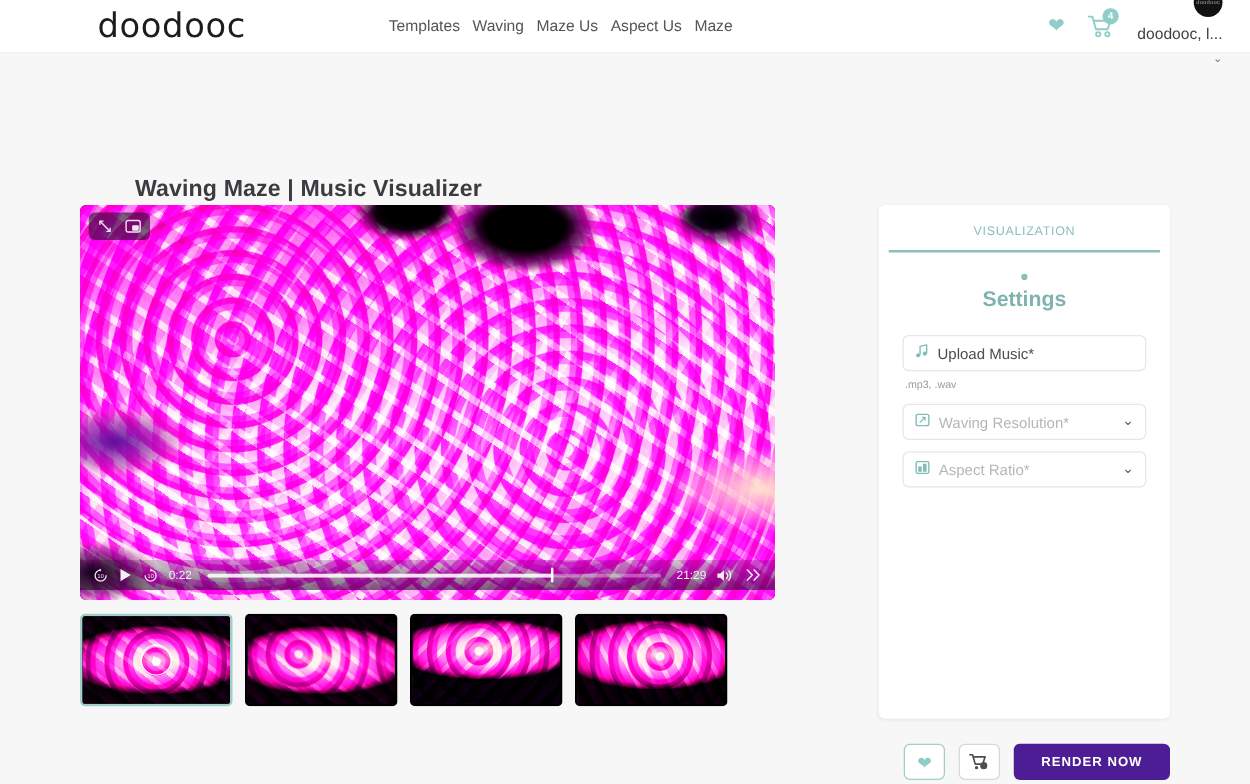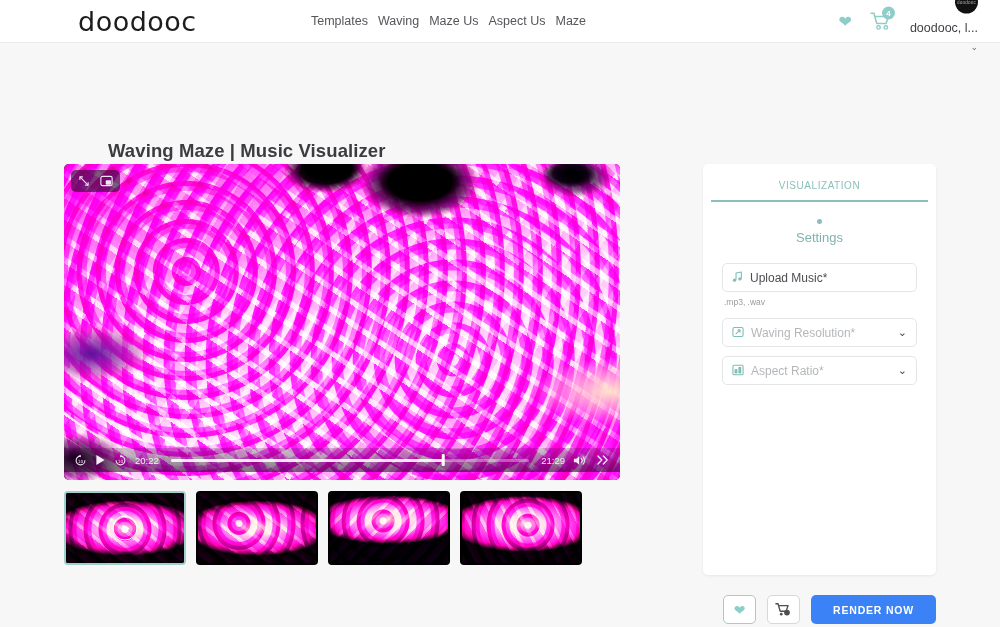--- a/index.html
+++ b/index.html
@@ -186,22 +186,22 @@
   .tab.active{ color:#8bbfbb; }
   .tab.active::after{
     content:""; position:absolute; left:8px; right:8px; bottom:0;
     height:2px; background:#8bbfbb;
   }
   .panel-dot{
     width:5px; height:5px; border-radius:50%; background:#8bbfbb;
     margin:17px auto 0;
   }
   .panel-heading{
-    text-align:center; font-size:13px; color:#7fb3b0;
-    margin-top:6px; font-weight:400;
+    text-align:center; font-size:17px; color:#7fb3b0;
+    margin-top:6px; font-weight:700;
   }
   .fields{ padding:18px 19px 0; }
   .field{
     height:29px; border:1px solid #e4e6e8; border-radius:5px;
     display:flex; align-items:center; gap:7px;
     padding:0 9px; margin-bottom:9px; cursor:pointer; background:#fff;
   }
   .field-label{ font-size:12px; color:#b4b7ba; flex:1; }
   .field-label.dark{ color:#4d4d52; }
   .hint{ font-size:8.5px; color:#9a9ca0; margin:-4px 0 11px 2px; }
@@ -214,21 +214,21 @@
   }
   .icon-btn{
     width:33px; height:29px; border-radius:5px;
     background:#fff; display:flex; align-items:center; justify-content:center;
     cursor:pointer;
   }
   .icon-btn.fav{ border:1px solid #9ecfcb; }
   .icon-btn.cart{ border:1px solid #d6d8da; }
   .render-btn{
     height:29px; padding:0 22px; border-radius:5px; border:none;
-    background:#3b82f6; color:#ffffff;
+    background:#4c1d95; color:#ffffff;
     font-size:10.5px; letter-spacing:.8px; font-weight:700;
     font-family:"Liberation Sans", sans-serif; cursor:pointer;
     display:flex; align-items:center; justify-content:center;
   }
 </style>
 </head>
 <body>
 
 <div class="topbar">
   <div class="logo">doodooc</div>
@@ -297,21 +297,21 @@
         </svg>
       </span>
       <span class="ctrl-btn">
         <svg width="13" height="13" viewBox="0 0 16 16" fill="none">
           <path d="M8 2.6a5.4 5.4 0 1 1-5.4 5.4" stroke="#ece3ef" stroke-width="1.3" stroke-linecap="round"></path>
           <path d="M8 .9v3.4l2.2-1.7z" fill="#ece3ef"></path>
           <text x="8" y="10.6" font-size="5.4" fill="#ece3ef" text-anchor="middle" font-family="DejaVu Sans">10</text>
         </svg>
       </span>
 
-      <span class="time">20:22</span>
+      <span class="time">0:22</span>
 
       <div class="progress">
         <div class="progress-fill" style="width: 76%;"></div>
         <div class="progress-handle" style="left: 76%;"></div>
       </div>
 
       <span class="time">21:29</span>
 
       <span class="ctrl-btn">
         <svg width="15" height="13" viewBox="0 0 17 14" fill="none">

